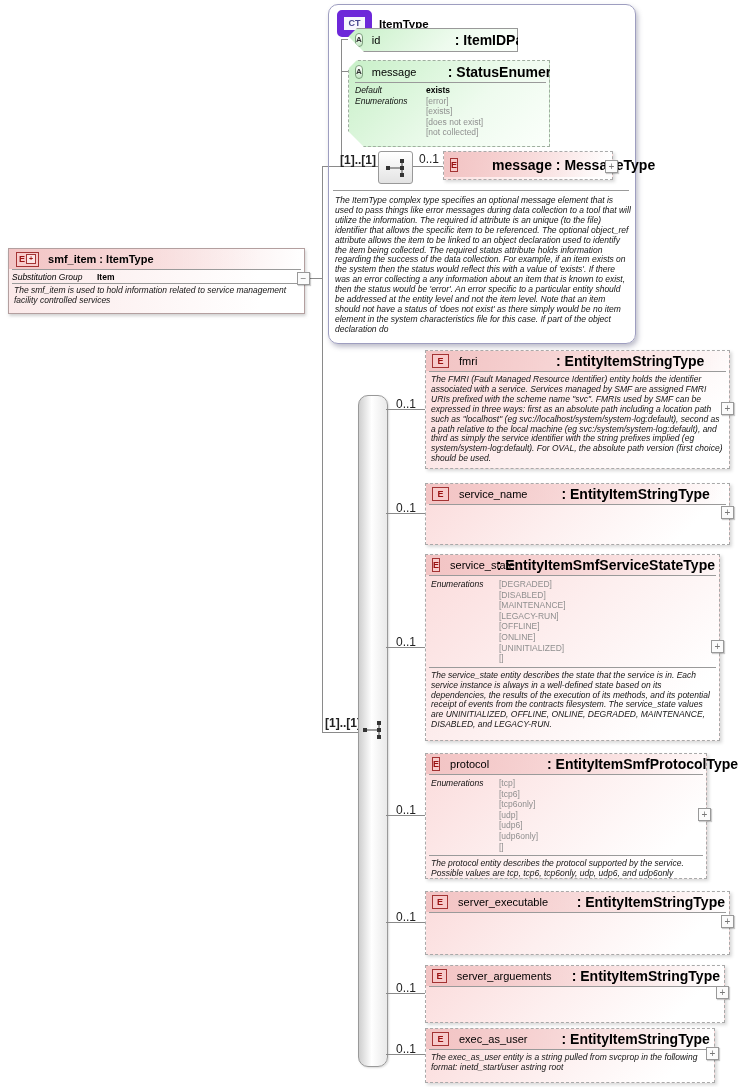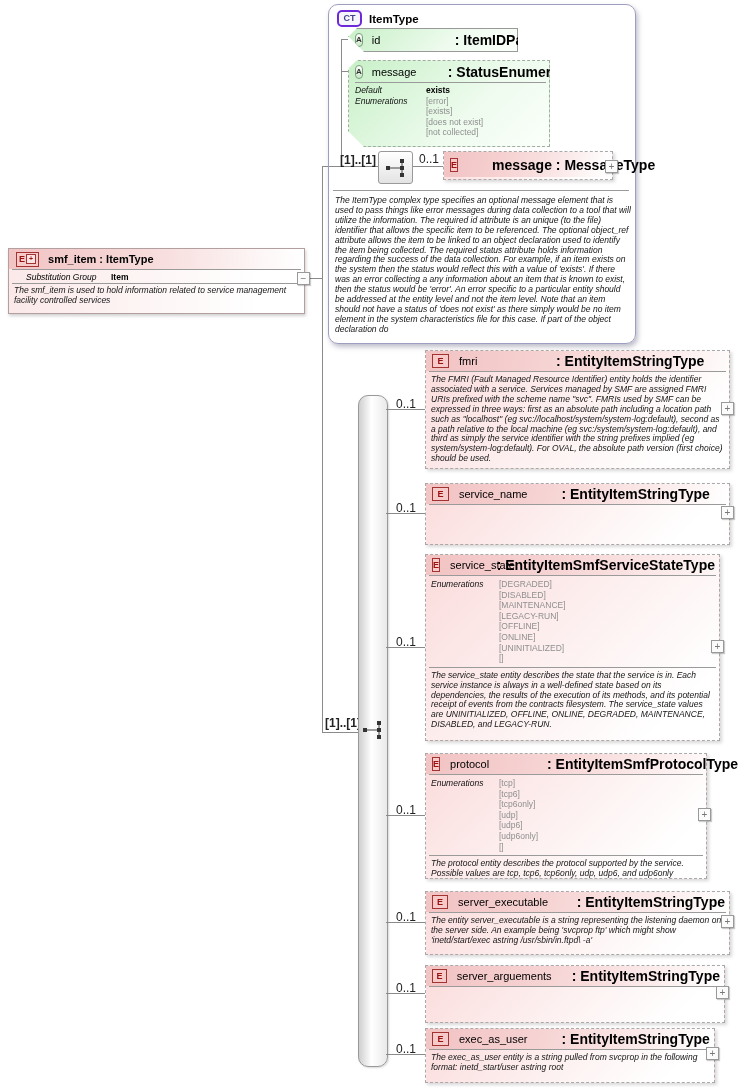--- a/index.html
+++ b/index.html
@@ -11,21 +11,21 @@
 
   
   .occ{position:absolute;font-size:12px;color:#222;white-space:nowrap;}
   .occ.b{font-weight:bold;}
 
   
   .frame{position:absolute;left:328px;top:4px;width:306px;height:338px;border:1px solid #9e9ec0;
          border-radius:10px;background:linear-gradient(125deg,#d6d6ef 0%,#eded f8 40%,#ffffff 75%);
          box-shadow:2px 3px 5px rgba(110,110,140,.45);}
   .frame-title{position:absolute;left:8px;top:5px;display:flex;align-items:center;gap:7px;}
-  .ct-badge{display:inline-block;width:21px;height:13px;border:2px solid #6d28d9;border-radius:5px;
+  .ct-badge{display:inline-block;width:21px;height:13px;border:7px solid #6d28d9;border-radius:5px;
             background:#f6f6fd;color:#44448c;font-size:9px;font-weight:bold;line-height:13px;text-align:center;}
   .frame-name{font-size:11.5px;font-weight:bold;}
 
   
   .attrbox{position:absolute;background:linear-gradient(135deg,#c8f0c8 0%,#eefbee 60%,#fbfffb 100%);
            clip-path:polygon(9px 0,100% 0,100% 100%,16px 100%,0 calc(100% - 16px),0 9px);}
   .attrbox.solid{border:1px solid #999;}
   .attrbox.dashed{border:1px dashed #9fae9f;}
   .a-badge{display:inline-block;width:18px;height:12px;border:1px solid #7d9e7d;border-radius:6px;
            background:linear-gradient(#ffffff,#c6e8c6);color:#333;font-size:8px;font-weight:bold;
@@ -56,21 +56,21 @@
   
   .rootbox{position:absolute;left:8px;top:248px;width:295px;height:64px;border:1px solid #b39f9f;
            background:linear-gradient(to right,#fbe9e9,#ffffff 85%);box-shadow:1px 2px 3px rgba(120,120,120,.35);}
   .roottitle{display:flex;align-items:center;gap:9px;height:20px;padding:0 4px 0 7px;
              background:linear-gradient(to right,#f2c4c4,rgba(255,255,255,0));font-size:11px;font-weight:bold;}
   .eplus-badge{display:inline-flex;align-items:center;gap:1px;height:13px;border:1px solid #a33333;
                background:#f7caca;padding:0 2px;}
   .eplus-badge .e{color:#911;font-size:9px;font-weight:bold;line-height:13px;}
   .eplus-badge .pp{display:inline-block;width:8px;height:8px;border:1px solid #a33333;background:#fbe3e3;
                    color:#911;font-size:7px;line-height:8px;text-align:center;font-weight:bold;}
-  .rootgrid{display:grid;grid-template-columns:85px 1fr;padding:2px 4px 1px 17px;}
+  .rootgrid{display:grid;grid-template-columns:85px 1fr;padding:2px 4px 1px 3px;}
   .rootgrid .lbl{font-size:8.5px;font-style:italic;}
   .rootgrid .val{font-size:8.5px;font-weight:bold;}
 
   
   .plus{position:absolute;width:13px;height:13px;border:1px solid #999;background:#fbfbfb;
         color:#777;font-size:10px;line-height:12px;text-align:center;box-shadow:1px 1px 1px rgba(0,0,0,.2);
         box-sizing:border-box;cursor:pointer;}
 
   
   .seqbox{position:absolute;border:1px solid #999;background:linear-gradient(#ffffff,#e3e3e3);
@@ -282,21 +282,20 @@
   </div>
   <div class="plus" style="left:698px;top:808px">+</div>
 
   <div class="ebox" style="left:425px;top:891px;width:303px;height:62px">
     <div class="etitle">
       <span class="e-badge">E</span>
       <span class="nm" style="min-width:0">server_executable</span>
       <span class="tp">: EntityItemStringType</span>
     </div>
     <div class="sep"></div>
-    <div class="anno">The entity server_executable is a string representing the listening daemon on the server side.  An example being 'svcprop ftp' which might show 'inetd/start/exec astring /usr/sbin/in.ftpd\ -a'</div>
   </div>
   <div class="plus" style="left:721px;top:915px">+</div>
 
   <div class="ebox" style="left:425px;top:965px;width:298px;height:56px">
     <div class="etitle">
       <span class="e-badge">E</span>
       <span class="nm" style="min-width:0">server_arguements</span>
       <span class="tp">: EntityItemStringType</span>
     </div>
     <div class="sep"></div>

